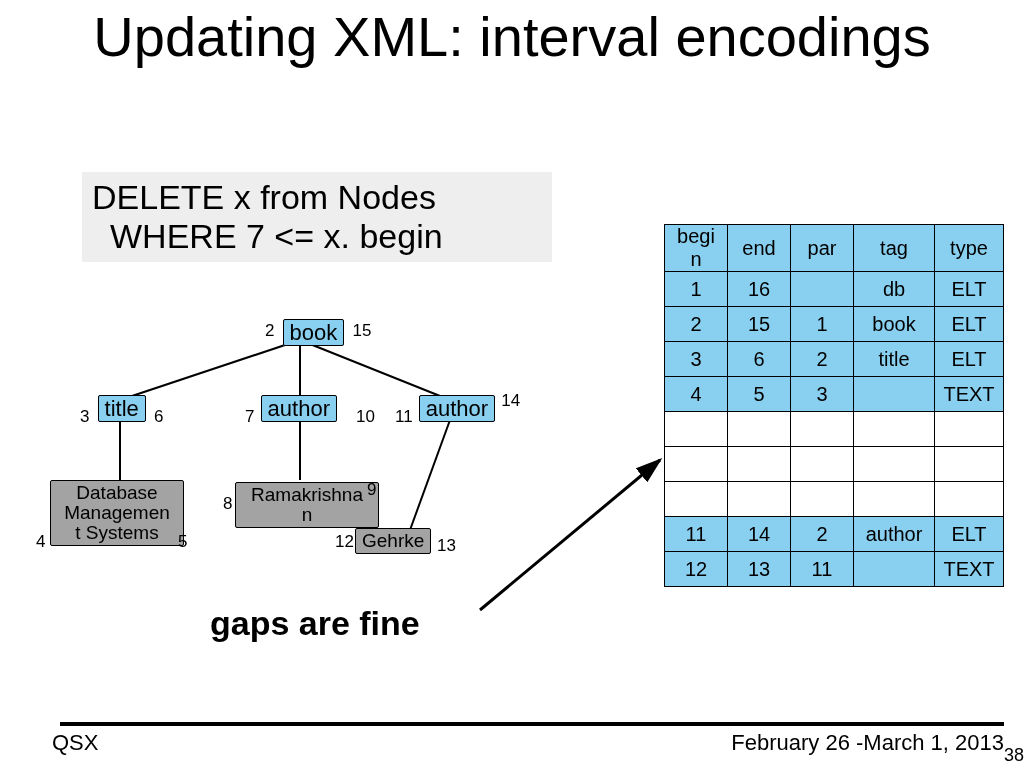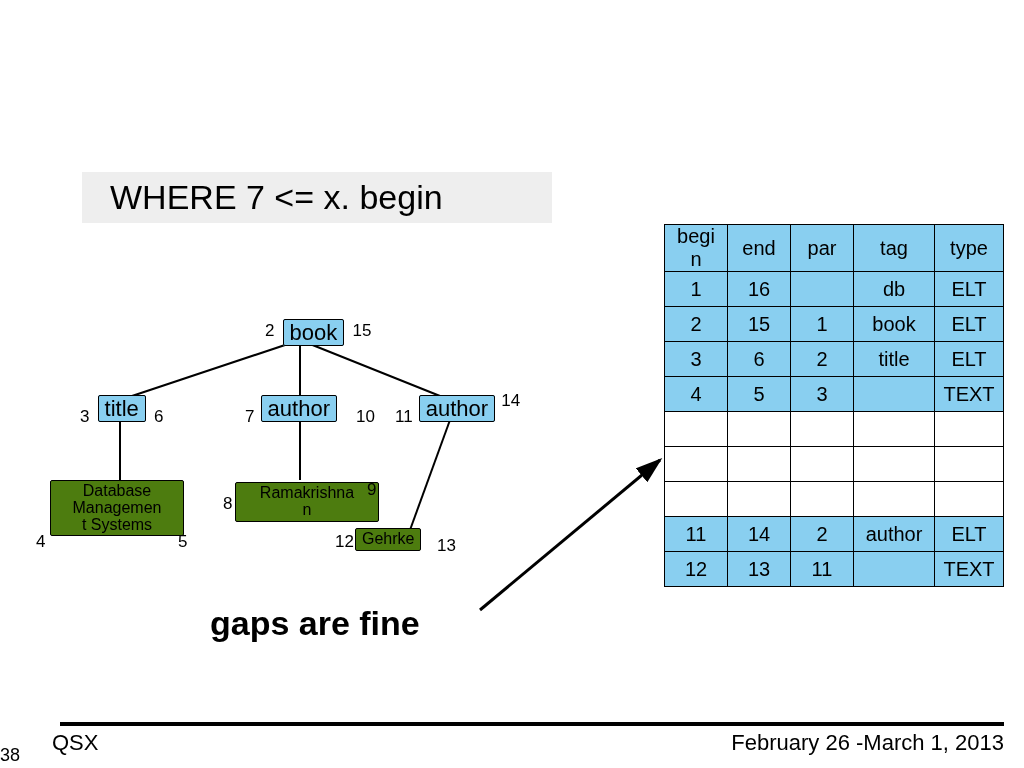--- a/index.html
+++ b/index.html
@@ -3,43 +3,45 @@
 <meta charset="utf-8">
 <style>
   html,body{margin:0;padding:0;width:1024px;height:768px;background:#fff;font-family:Arial,Helvetica,sans-serif;color:#000;overflow:hidden}
   .slide{position:relative;width:1024px;height:768px}
   .title{position:absolute;top:0;left:0;right:0;text-align:center;font-family:Verdana,Geneva,sans-serif;font-size:56px;line-height:1.05;padding-top:8px}
   .sqlbox{position:absolute;top:172px;left:82px;width:450px;background:#eee;padding:6px 10px;font-size:34px;line-height:1.15}
   .diagram{position:absolute;top:310px;left:20px;width:520px;height:300px}
   .nodelbl{position:absolute;font-size:22px;white-space:nowrap}
   .numlbl{position:absolute;font-size:17px}
   .bluebox{background:#89cff0;border:1px solid #000;border-radius:2px;padding:0 6px}
-  .yellowbox{background:#4d7c0f;border:1px solid #000;border-radius:2px;padding:2px 6px;font-size:16px;text-align:center;line-height:1.05}
+  .yellowbox{background:#a3a3a3;border:1px solid #000;border-radius:2px;padding:2px 6px;font-size:19px;text-align:center;line-height:1.05}
   .gaps{position:absolute;top:604px;left:210px;font-size:34px;font-weight:bold}
   .table{position:absolute;top:224px;right:20px;border-collapse:collapse;font-size:20px}
   .table td,.table th{border:1px solid #000;width:54px;height:34px;text-align:center;padding:0 4px}
   .table .tag{width:72px}
   .table .type{width:60px}
   .table th{background:#89cff0;font-weight:normal}
   .table td{background:#89cff0}
   .table tr.empty td{background:#fff}
   .footer{position:absolute;bottom:18px;left:0;right:0;height:28px}
   .footer .line{position:absolute;left:60px;right:20px;top:0;height:4px;background:#000}
   .footer .qsx{position:absolute;left:52px;top:8px;font-size:22px;}
   .footer .date{position:absolute;right:20px;top:8px;font-size:22px;}
-  .page{position:absolute;bottom:2px;left:0;right:0;text-align:left;font-size:18px}
+  .page{position:absolute;bottom:2px;left:0;right:0;text-align:right;font-size:18px}
   svg.lines{position:absolute;top:0;left:0}
 </style>
 </head>
 <body>
 
 <div class="slide">
 
+  <div class="title">Updating XML: interval encodings</div>
 
   <div class="sqlbox">
+    <div>DELETE x from Nodes</div>
     <div style="padding-left:18px">WHERE 7 &lt;= x. begin</div>
   </div>
 
   <div class="diagram">
     <svg class="lines" width="520" height="300">
       <line x1="280" y1="30" x2="100" y2="90" stroke="#000" stroke-width="2"></line>
       <line x1="280" y1="30" x2="280" y2="90" stroke="#000" stroke-width="2"></line>
       <line x1="280" y1="30" x2="430" y2="90" stroke="#000" stroke-width="2"></line>
       <line x1="100" y1="110" x2="100" y2="170" stroke="#000" stroke-width="2"></line>
       <line x1="280" y1="110" x2="280" y2="170" stroke="#000" stroke-width="2"></line>

